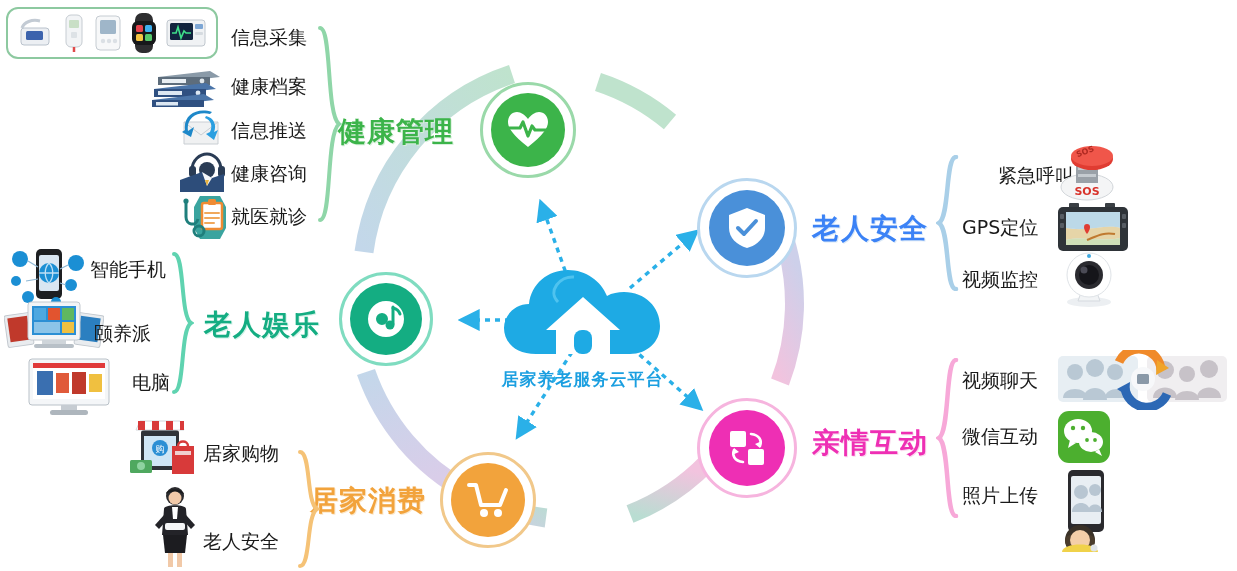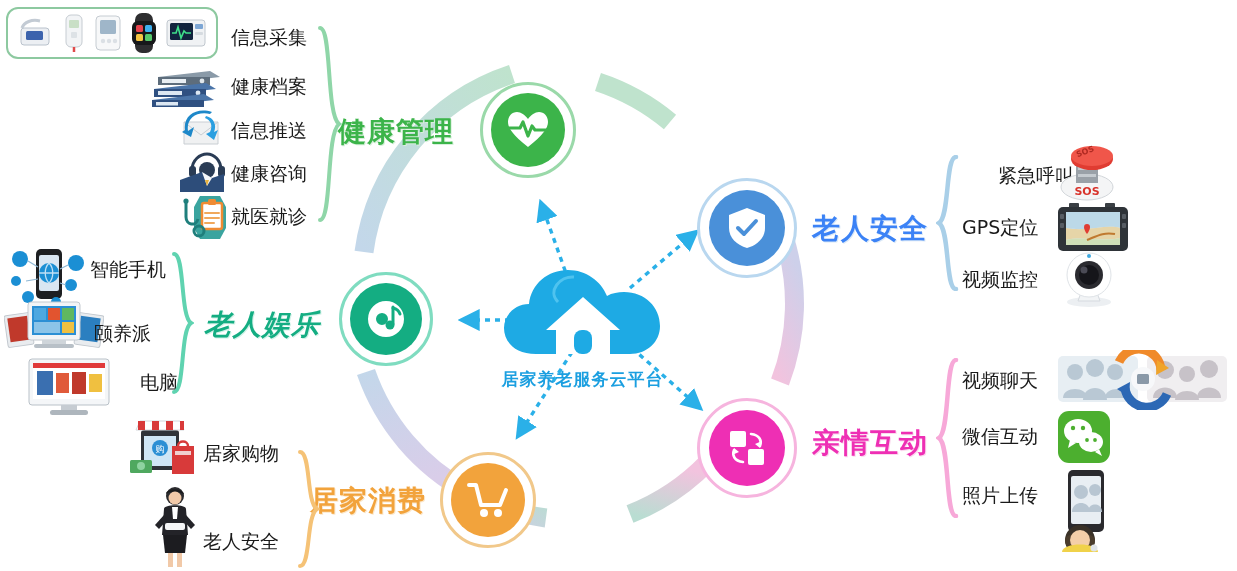--- a/index.html
+++ b/index.html
@@ -161,21 +161,21 @@
   <div class="abs hub" style="left:339px;top:272px;width:94px;height:94px;border:3px solid #7fdcc0;">
     <div class="hub-inner" style="width:72px;height:72px;background:#14ad82;">
       <svg width="40" height="40" viewBox="0 0 40 40">
         <path d="M20 2 A18 18 0 1 0 20 38 A18 18 0 1 0 20 2 Z M16 14 A6 6 0 1 1 16 26 A6 6 0 1 1 16 14 Z" fill="#fff"></path>
         <path d="M27 8 L27 25" stroke="#14ad82" stroke-width="3" stroke-linecap="round" fill="none"></path>
         <circle cx="24" cy="26" r="4.5" fill="#14ad82"></circle>
         <path d="M27 9 C31 10 33 12 34 15" stroke="#14ad82" stroke-width="3" fill="none" stroke-linecap="round"></path>
       </svg>
     </div>
   </div>
-  <div class="abs hub-label" style="left:204px;top:306px;color:#14ad82;text-shadow:1px 1px 0 #d3f2e8;font-style:italic;">老人娱乐</div>
+  <div class="abs hub-label" style="left:204px;top:306px;color:#14ad82;text-shadow:1px 1px 0 #d3f2e8;">老人娱乐</div>
 
   <div class="abs device-box" style="left:6px;top:7px;width:212px;height:52px;">
 
     <svg width="36" height="34" viewBox="0 0 36 34">
       <rect x="3" y="12" width="28" height="17" rx="3" fill="#eceff3" stroke="#b9c2cc"></rect>
       <rect x="8" y="15" width="17" height="9" rx="1.5" fill="#3c63ad"></rect>
       <path d="M4 12 C6 6 14 3 22 5" fill="none" stroke="#c3cbd4" stroke-width="3"></path>
     </svg>
 
     <svg width="26" height="40" viewBox="0 0 26 40">
@@ -302,21 +302,21 @@
     <rect x="1" y="1" width="80" height="46" rx="3" fill="#f4f6f8" stroke="#b9c1c8"></rect>
     <rect x="5" y="5" width="72" height="36" fill="#ffffff"></rect>
     <rect x="5" y="5" width="72" height="5" fill="#e03a3a"></rect>
     <rect x="9" y="13" width="16" height="24" fill="#3a6fb0"></rect>
     <rect x="28" y="15" width="13" height="20" fill="#e05a3a"></rect>
     <rect x="44" y="14" width="14" height="22" fill="#c0392b"></rect>
     <rect x="61" y="16" width="13" height="18" fill="#f0c040"></rect>
     <rect x="33" y="47" width="16" height="6" fill="#c6ccd2"></rect>
     <rect x="22" y="52" width="38" height="5" rx="2.5" fill="#aeb6bd"></rect>
   </svg>
-  <div class="abs item-label" style="left:140px;top:370px;text-align:center;">电脑</div>
+  <div class="abs item-label" style="left:132px;top:370px;text-align:center;">电脑</div>
 
   <svg class="abs" style="left:170px;top:252px;" width="24" height="142" viewBox="0 0 24 142">
     <path d="M4 2 C15 2 10 64 21 71 C10 78 15 140 4 140" fill="none" stroke="#5fd3b0" stroke-width="4" stroke-linecap="round"></path>
   </svg>
 
   <svg class="abs" style="left:128px;top:420px;" width="70" height="58" viewBox="0 0 70 58">
     <rect x="13" y="10" width="38" height="40" rx="3" fill="#2e3338"></rect>
     <rect x="16" y="16" width="32" height="30" fill="#cfe6f5"></rect>
     <circle cx="32" cy="28" r="8" fill="#2b8fd4"></circle>
     <text x="32" y="32" font-size="9" fill="#fff" text-anchor="middle" font-family="DejaVu Sans, sans-serif">购</text>

